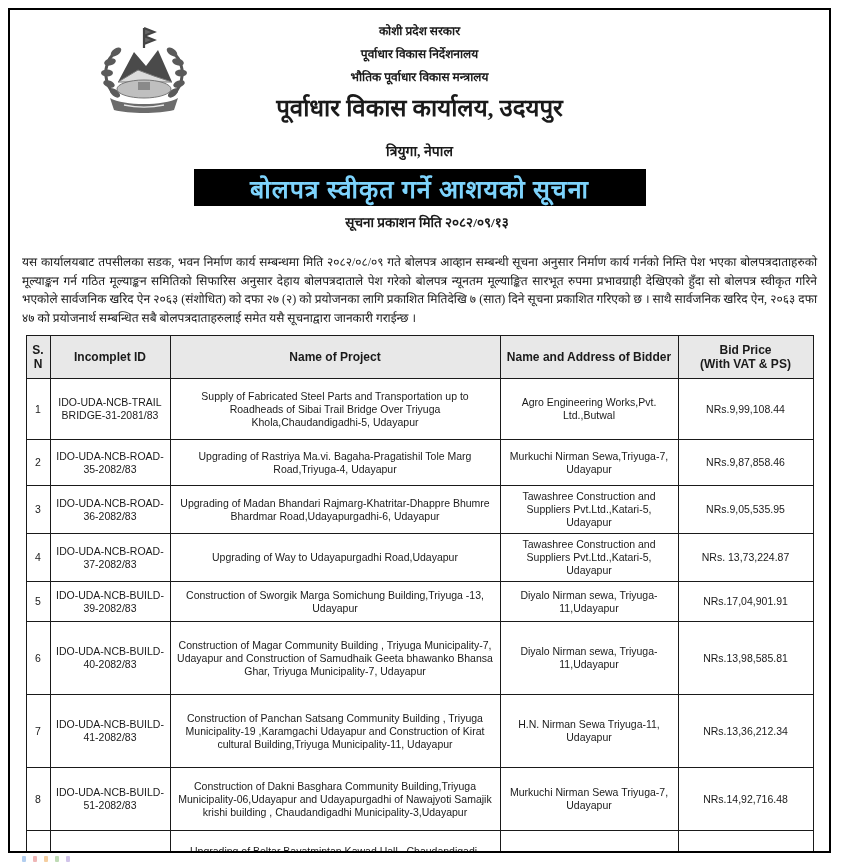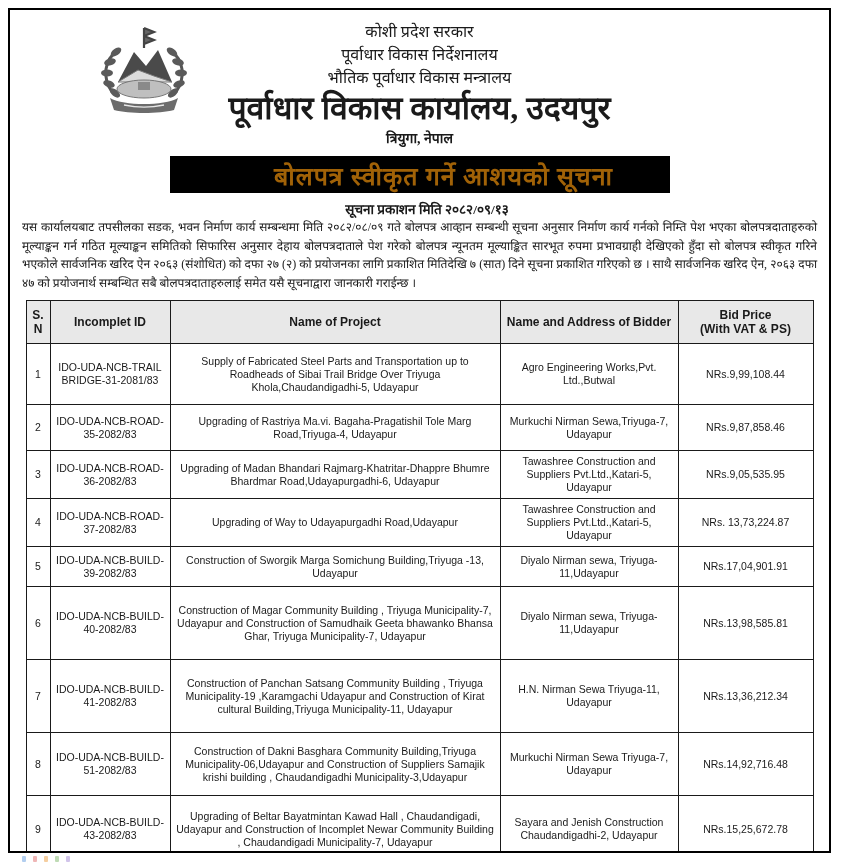--- a/index.html
+++ b/index.html
@@ -3,32 +3,32 @@
 <meta charset="utf-8">
 <style>
   html,body{margin:0;padding:0;background:#ffffff;}
   body{width:843px;height:866px;position:relative;font-family:"Liberation Sans",sans-serif;color:#1a1a1a;}
   .sheet{position:absolute;left:8px;top:8px;width:819px;height:841px;border:2px solid #000;background:#fff;overflow:hidden;}
   .devanagari{font-family:"Liberation Serif",serif;}
 
   
   .hdr{position:relative;text-align:center;padding-top:10px;}
   .emblem{position:absolute;left:84px;top:12px;width:100px;height:96px;}
-  .org-line{font-weight:normal;font-size:16px;line-height:23px;}
-  .office-name{font-weight:bold;font-size:32px;line-height:30px;margin-top:4px;}
-  .location{font-weight:bold;font-size:14px;line-height:20px;margin-top:6px;}
+  .org-line{font-weight:bold;font-size:12px;line-height:23px;}
+  .office-name{font-weight:bold;font-size:24px;line-height:30px;margin-top:4px;}
+  .location{font-weight:bold;font-size:14px;line-height:20px;margin-top:19px;}
 
   
-  .banner{margin:7px auto 0 auto;width:452px;height:37px;background:#000;color:#a16207;
+  .banner{margin:7px auto 0 auto;width:452px;height:37px;background:#000;color:#7dd3fc;
           display:flex;align-items:center;justify-content:center;
-          font-size:25px;font-weight:bold;letter-spacing:1px;padding-left:48px;}
+          font-size:25px;font-weight:bold;letter-spacing:1px;}
   .pub-date{text-align:center;font-weight:bold;font-size:13.5px;margin-top:7px;padding-left:15px;}
 
   
-  .body-par{margin:0 12px 0 12px;text-align:justify;font-size:12px;line-height:18.5px;}
+  .body-par{margin:22px 12px 0 12px;text-align:justify;font-size:12px;line-height:18.5px;}
 
   
   table.doc-table{border-collapse:collapse;margin:8px auto 0 auto;width:787px;table-layout:fixed;}
   .doc-table th,.doc-table td{border:1px solid #1a1a1a;text-align:center;vertical-align:middle;
       padding:2px 4px;word-wrap:break-word;}
   .doc-table th{background:#e8e8e8;font-size:12px;font-weight:bold;white-space:pre-line;height:38px;line-height:14px;}
   .doc-table td{font-size:10.5px;line-height:13px;background:#fff;}
   .doc-table col.c-sn{width:24px;}
   .doc-table col.c-id{width:120px;}
   .doc-table col.c-proj{width:330px;}
@@ -165,21 +165,21 @@
         <tr>
           <td>7</td>
           <td>IDO-UDA-NCB-BUILD-41-2082/83</td>
           <td>Construction of Panchan Satsang Community Building , Triyuga  Municipality-19 ,Karamgachi Udayapur and Construction of Kirat cultural Building,Triyuga Municipality-11, Udayapur</td>
           <td>H.N. Nirman Sewa Triyuga-11, Udayapur</td>
           <td>NRs.13,36,212.34</td>
         </tr>
         <tr>
           <td>8</td>
           <td>IDO-UDA-NCB-BUILD-51-2082/83</td>
-          <td>Construction of Dakni Basghara Community Building,Triyuga Municipality-06,Udayapur and Construction of Suppliers Samajik krishi building , Chaudandigadhi Municipality-3,Udayapur</td>
+          <td>Construction of Dakni Basghara Community Building,Triyuga Municipality-06,Udayapur and Udayapurgadhi of Nawajyoti Samajik krishi building , Chaudandigadhi Municipality-3,Udayapur</td>
           <td>Murkuchi Nirman Sewa Triyuga-7, Udayapur</td>
           <td>NRs.14,92,716.48</td>
         </tr>
         <tr>
           <td>9</td>
           <td>IDO-UDA-NCB-BUILD-43-2082/83</td>
           <td>Upgrading of Beltar Bayatmintan Kawad Hall , Chaudandigadi, Udayapur and Construction of Incomplet Newar Community Building , Chaudandigadi Municipality-7, Udayapur</td>
           <td>Sayara and Jenish Construction Chaudandigadhi-2, Udayapur</td>
           <td>NRs.15,25,672.78</td>
         </tr>

